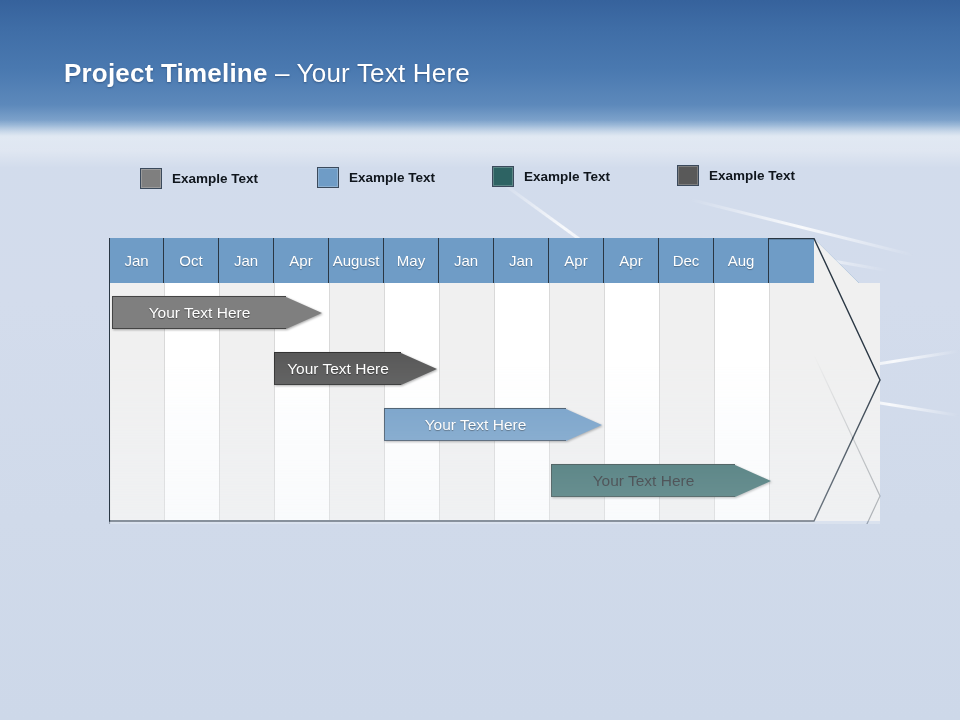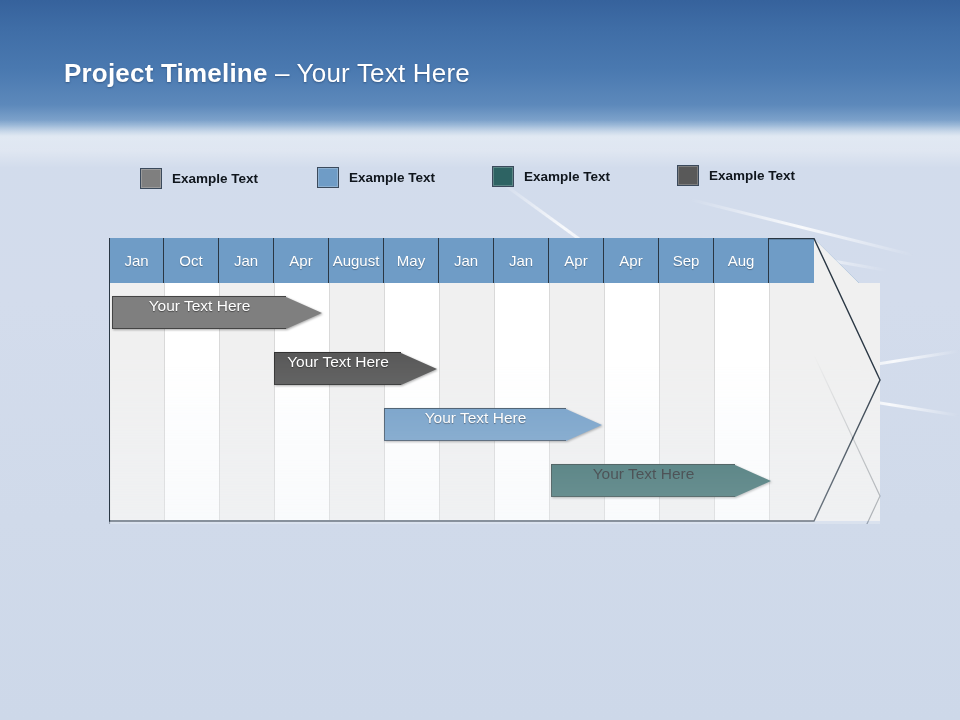--- a/index.html
+++ b/index.html
@@ -45,21 +45,21 @@
   #months{position:absolute;left:0;top:0;height:45px;display:flex;}
   .mcell{width:55px;height:45px;box-sizing:border-box;
     background:#6f9cc6;border-right:1px solid #2a3744;
     display:flex;align-items:center;justify-content:center;
     color:#ffffff;font-size:15px;
     text-shadow:0 1px 1px rgba(0,0,0,.30);}
   .mcell:first-child{border-left:1px solid #2a3744;}
   
   .bar{position:absolute;height:33px;display:flex;align-items:center;
     filter:drop-shadow(1px 1px 1px rgba(0,0,0,.33));}
-  .bar .body{height:100%;display:flex;box-sizing:border-box;
+  .bar .body{height:100%;display:flex;align-items:center;box-sizing:border-box;
     border:1px solid rgba(20,20,20,.55);border-right:none;}
   .bar .head{width:0;height:0;border-top:16.5px solid transparent;
     border-bottom:16.5px solid transparent;}
   .bar .lb{width:100%;text-align:center;font-size:15.5px;white-space:nowrap;padding:0 8px;box-sizing:border-box;}
   .bar.light .lb{color:#ffffff;text-shadow:0 1px 1px rgba(0,0,0,.45);}
   .bar.dark .lb{color:#13181c;}
   
   #reflection{position:absolute;left:109px;top:524px;width:772px;height:170px;
     transform:scaleY(-1);transform-origin:top center;opacity:.38;
     -webkit-mask-image:linear-gradient(to top, rgba(0,0,0,0) 0%, rgba(0,0,0,.65) 62%, rgba(0,0,0,.9) 100%);
@@ -116,21 +116,21 @@
       <div class="mcell">Jan</div>
       <div class="mcell">Oct</div>
       <div class="mcell">Jan</div>
       <div class="mcell">Apr</div>
       <div class="mcell">August</div>
       <div class="mcell">May</div>
       <div class="mcell">Jan</div>
       <div class="mcell">Jan</div>
       <div class="mcell">Apr</div>
       <div class="mcell">Apr</div>
-      <div class="mcell">Sep</div>
+      <div class="mcell">Dec</div>
       <div class="mcell">Aug</div>
     </div>
   <div id="grid">
       <div class="gcol odd"></div>
       <div class="gcol even"></div>
       <div class="gcol odd"></div>
       <div class="gcol even"></div>
       <div class="gcol odd"></div>
       <div class="gcol even"></div>
       <div class="gcol odd"></div>

